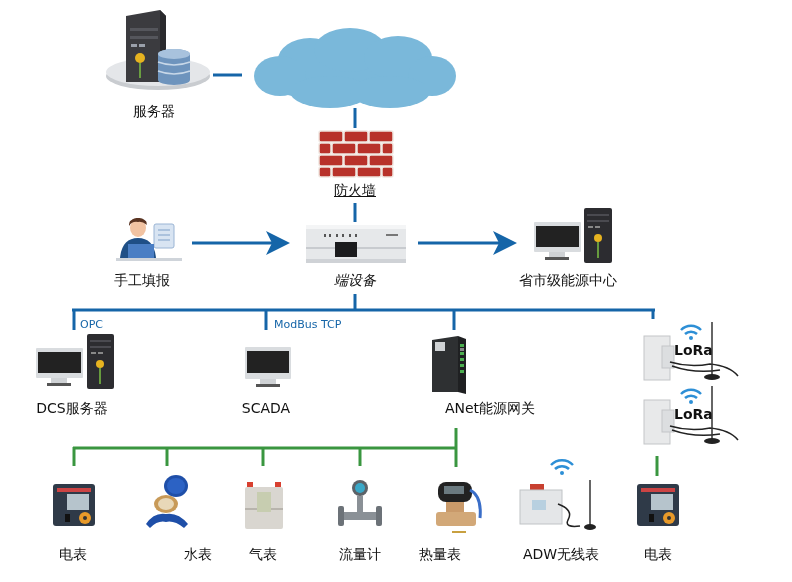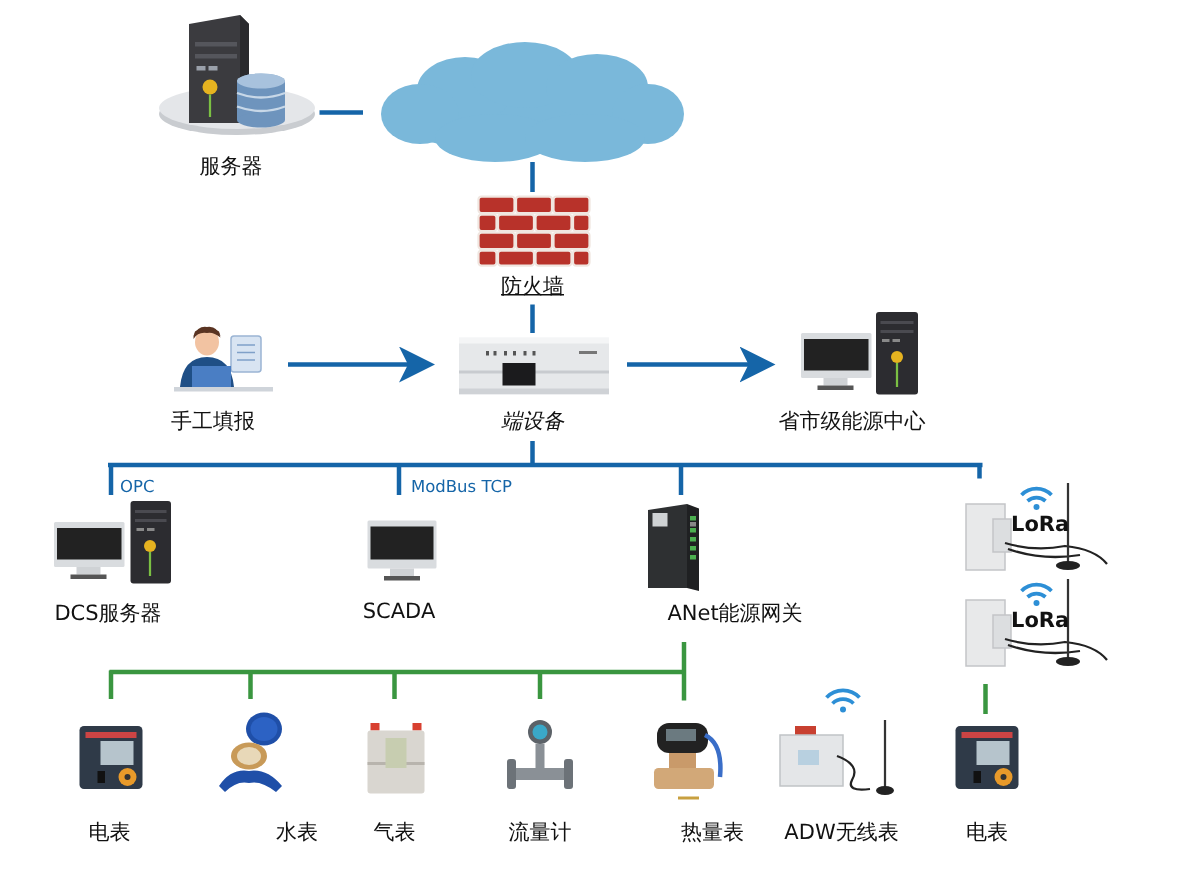--- a/index.html
+++ b/index.html
@@ -291,21 +291,21 @@
 <div class="node" style="left:432px;top:480px;width:56px;height:56px;">
   <svg width="56" height="56">
     <rect x="6" y="2" width="34" height="20" rx="8" fill="#222"></rect>
     <rect x="12" y="6" width="20" height="8" fill="#6b7a80"></rect>
     <rect x="14" y="22" width="18" height="12" fill="#c99a6a"></rect>
     <rect x="4" y="32" width="40" height="14" rx="3" fill="#d2a878"></rect>
     <path d="M38,10 Q50,16 48,38" stroke="#3a6ec8" stroke-width="3" fill="none"></path>
     <line x1="20" y1="52" x2="34" y2="52" stroke="#c8a040" stroke-width="2"></line>
   </svg>
 </div>
-<div class="label" style="left:475px;top:546px;text-align:center;">热量表</div>
+<div class="label" style="left:440px;top:546px;text-align:center;">热量表</div>
 
 <div class="node" style="left:516px;top:458px;width:84px;height:76px;">
   <svg class="abs" style="left:34px;top:0px;" width="24" height="18">
     <path d="M1,7 A15,15 0 0 1 23,7" stroke="#2d8fd6" stroke-width="2.5" fill="none"></path>
     <path d="M5,11 A10,10 0 0 1 19,11" stroke="#2d8fd6" stroke-width="2.5" fill="none"></path>
     <circle cx="12" cy="15" r="2" fill="#2d8fd6"></circle>
   </svg>
   <svg class="abs" style="left:0;top:22px;" width="84" height="54">
     <rect x="14" y="4" width="14" height="6" fill="#c84030"></rect>
     <rect x="4" y="10" width="42" height="34" fill="#e4e6e8" stroke="#c0c3c6"></rect>

